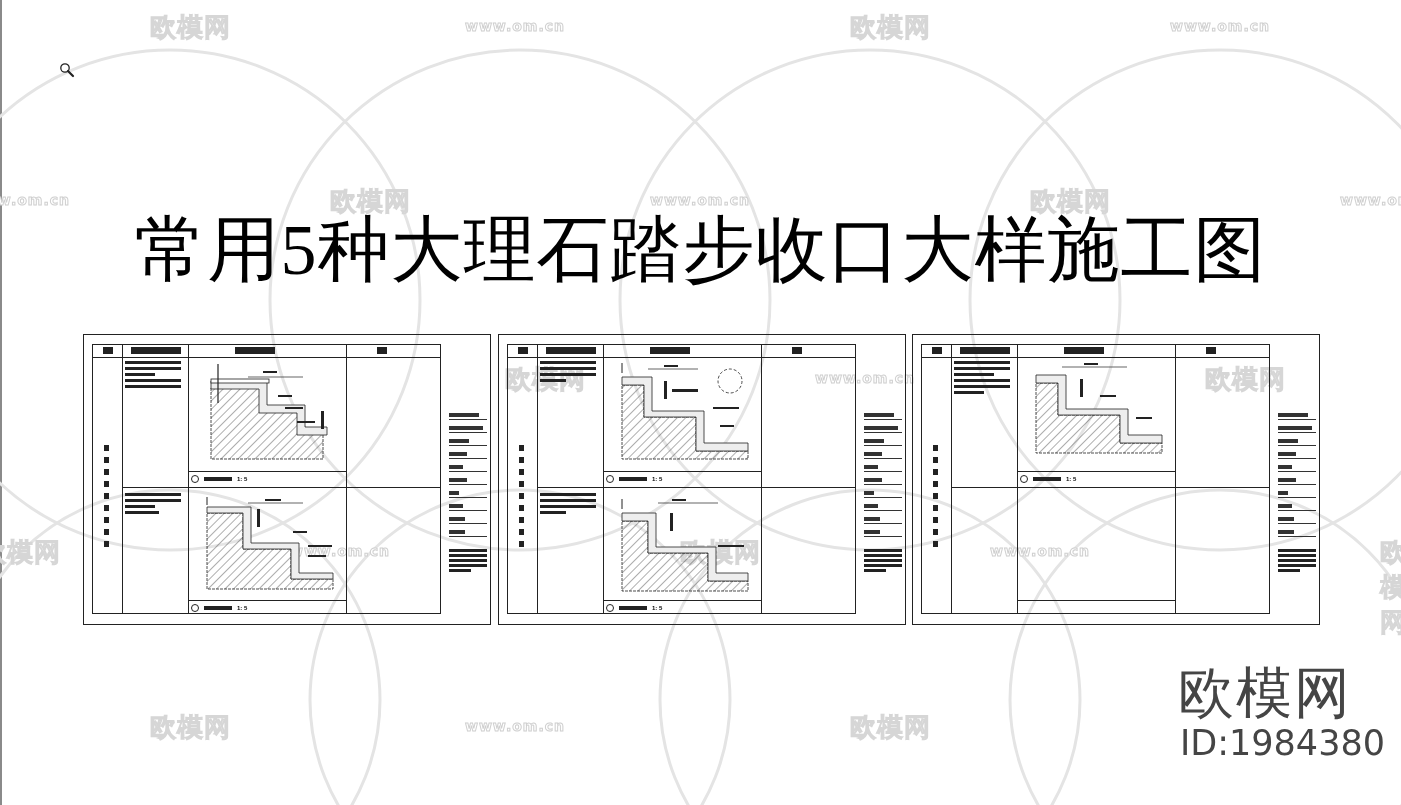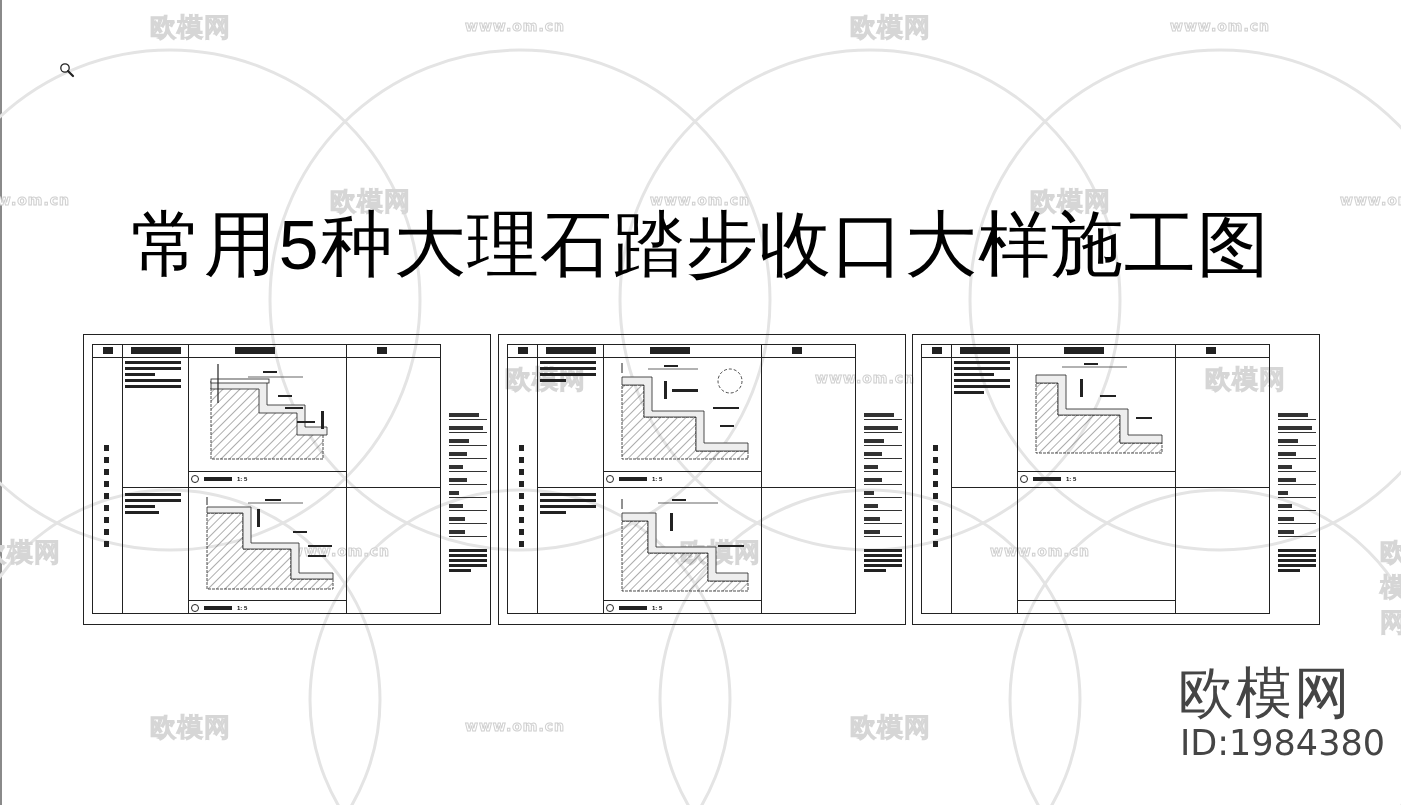--- a/index.html
+++ b/index.html
@@ -2,21 +2,21 @@
 <html><head>
 <meta charset="utf-8">
 <style>
   html,body{margin:0;padding:0;background:#fff;}
   body{width:1401px;height:805px;position:relative;overflow:hidden;font-family:"Liberation Sans",sans-serif;}
   .leftbar{position:absolute;left:0;top:0;width:2px;height:805px;background:#8a8a8a;}
   .wm-layer{position:absolute;left:0;top:0;width:1401px;height:805px;pointer-events:none;}
   .wm-logo{position:absolute;font-family:"DejaVu Sans",sans-serif;font-size:26px;font-weight:bold;color:#fff;-webkit-text-stroke:1px #d6d6d6;letter-spacing:1px;}
   .wm-url{position:absolute;font-family:"DejaVu Sans",sans-serif;font-size:14px;font-weight:bold;color:#fff;-webkit-text-stroke:1px #cfcfcf;letter-spacing:1px;}
   .zoom-icon{position:absolute;left:59px;top:62px;width:16px;height:16px;}
-  .title{position:absolute;left:0;top:200px;width:1401px;text-align:center;font-family:Liberation Mono, monospace;font-size:72px;line-height:100px;color:#000;letter-spacing:1px;}
+  .title{position:absolute;left:0;top:200px;width:1401px;text-align:center;font-family:Liberation Serif, serif;font-size:72px;line-height:100px;color:#000;letter-spacing:1px;}
   .sheet{position:absolute;top:334px;width:408px;height:291px;border:1.5px solid #222;box-sizing:border-box;background:transparent;}
   .sheet .tbl{position:absolute;left:8px;top:9px;width:349px;height:270px;border:1.5px solid #222;box-sizing:border-box;}
   .hdr{position:absolute;left:0;top:0;height:12px;border-bottom:1.3px solid #222;width:100%;}
   .vline{position:absolute;top:0;bottom:0;width:0;border-left:1.3px solid #222;}
   .hline{position:absolute;height:0;border-top:1.3px solid #222;}
   .hcell{position:absolute;top:2px;height:7px;background:#222;}
   .side{position:absolute;right:3px;top:84px;width:38px;}
   .side .row{height:1px;background:#333;margin-bottom:12px;position:relative;}
   .side .row span{position:absolute;left:0;top:-6px;height:4px;background:#333;}
   .side .bar{height:3px;background:#222;margin-top:2px;}

